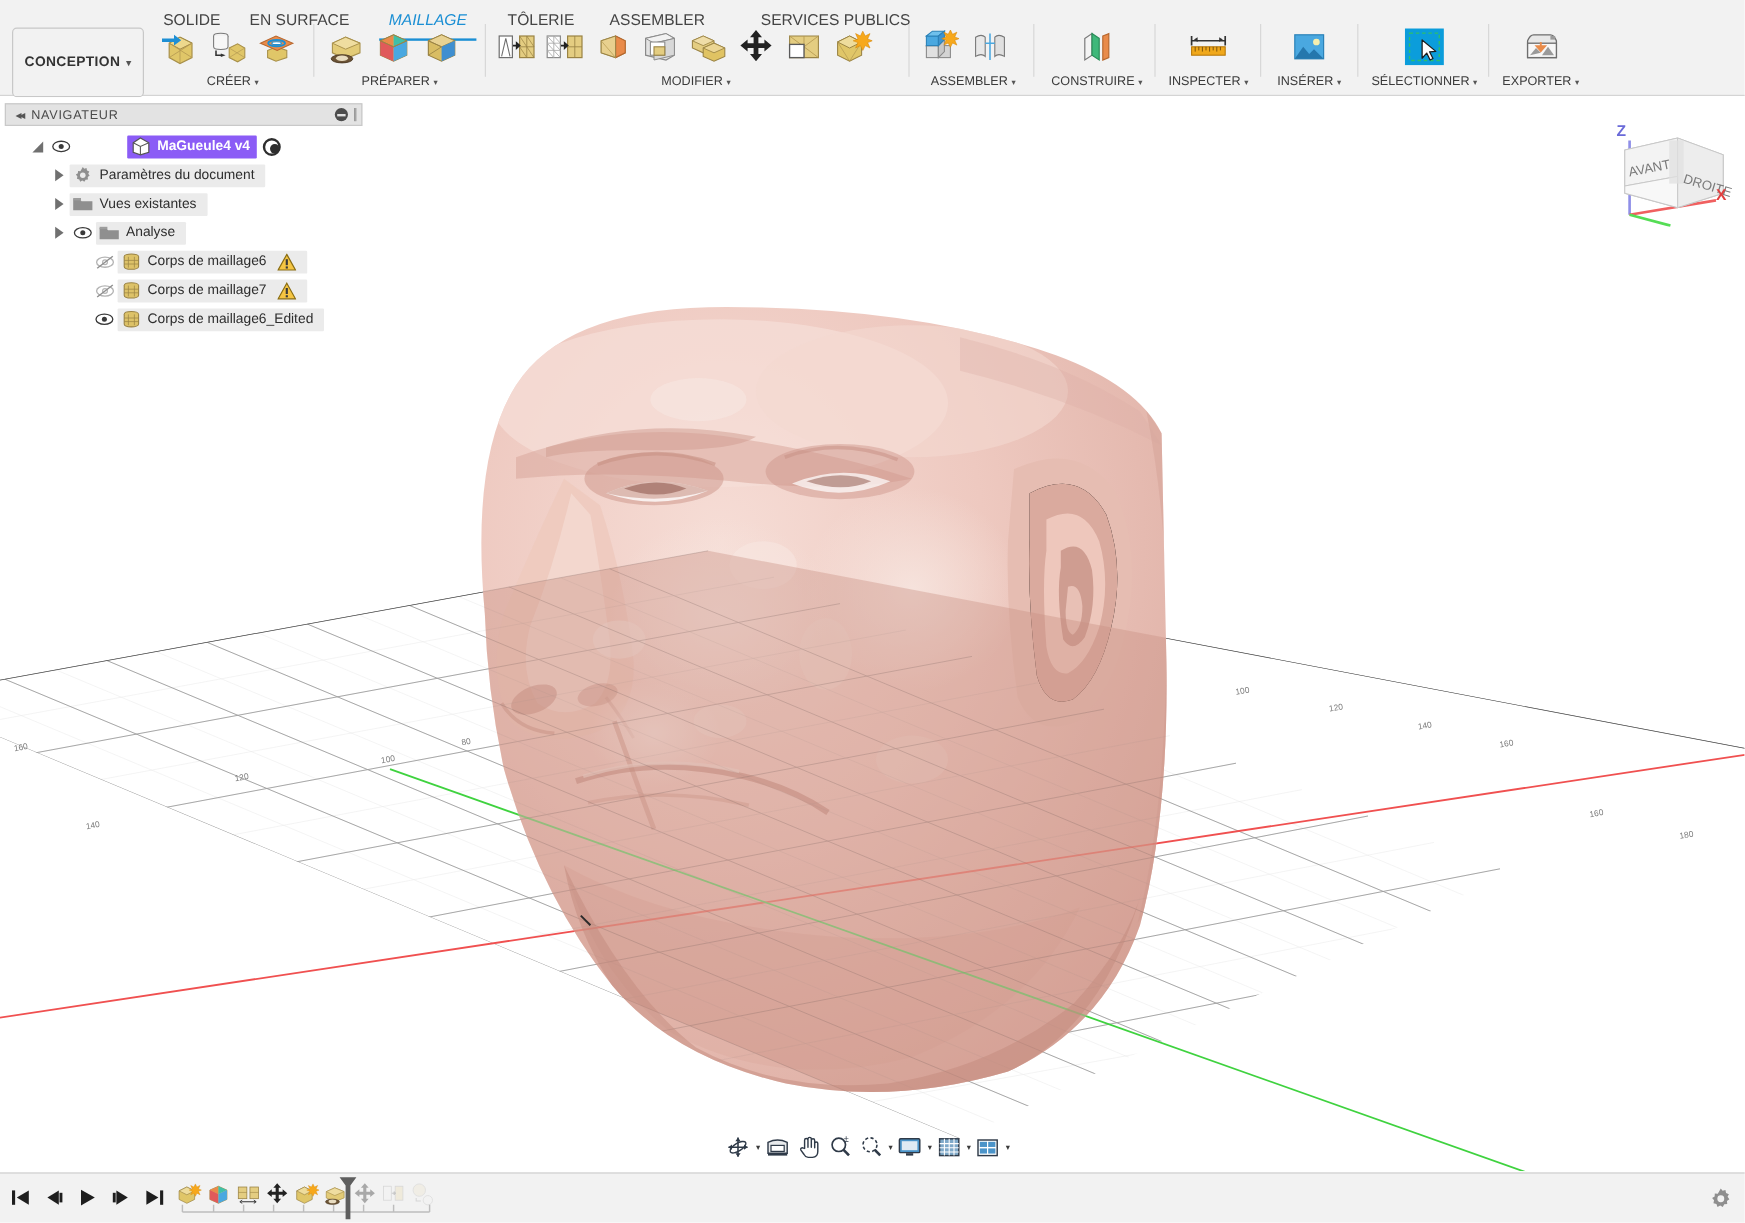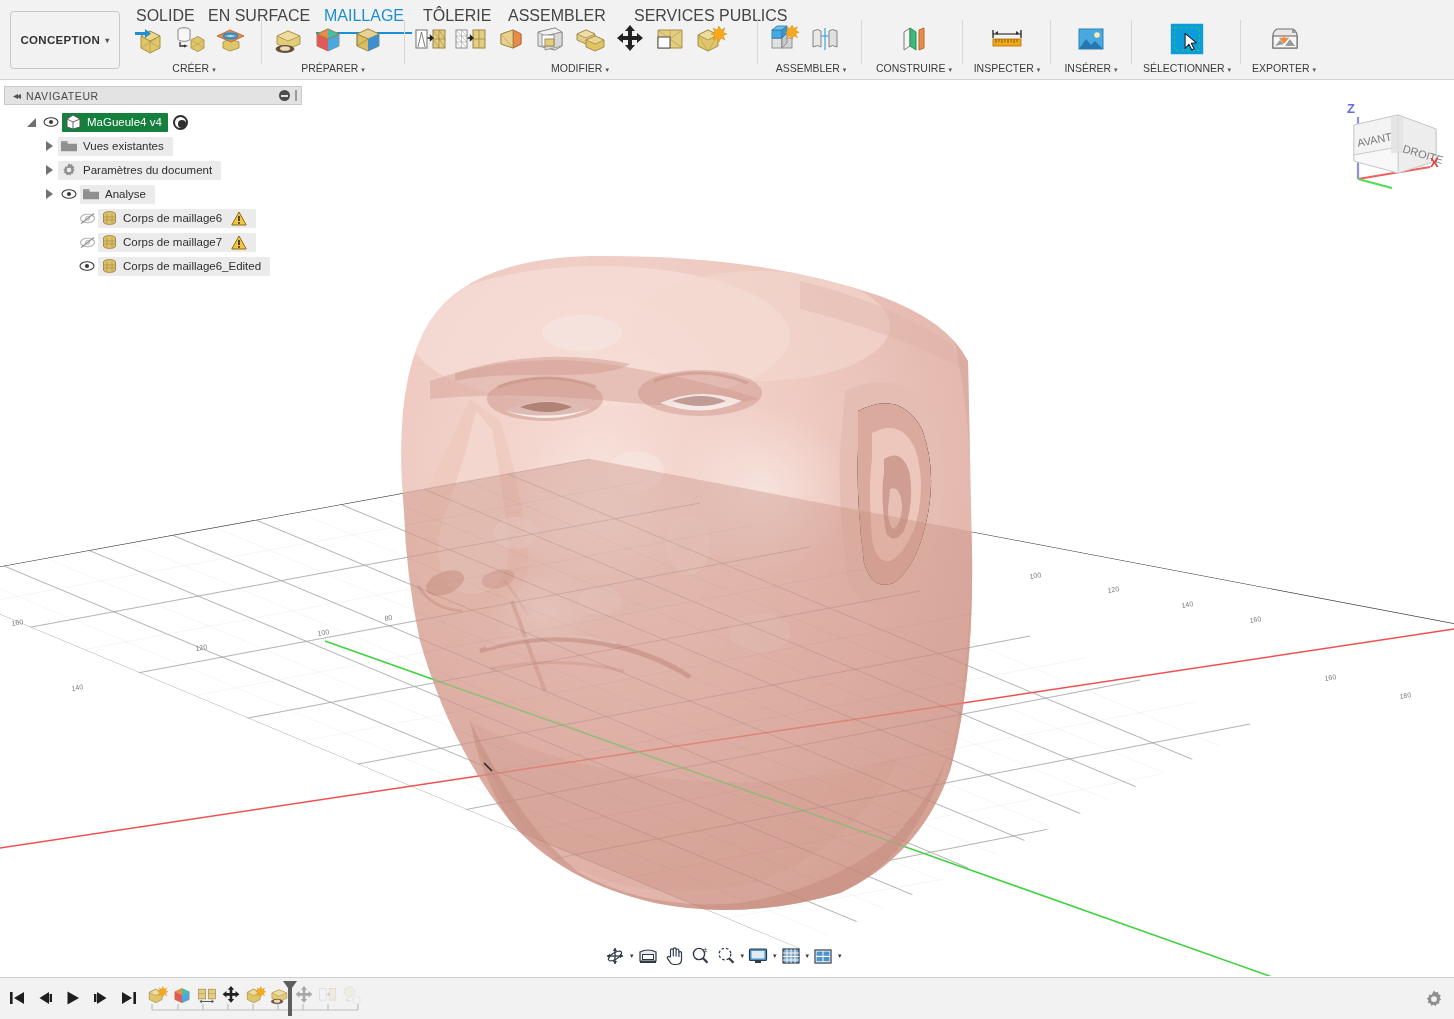--- a/index.html
+++ b/index.html
@@ -13,33 +13,33 @@
   }
   #app { position: relative; width: 1454px; height: 1019px; }
 
   
   #ribbon {
     position: absolute; left: 0; top: 0; width: 1454px; height: 80px;
     background: #f2f2f2;
     border-bottom: 1px solid #d4d4d4;
   }
   #workspace-btn {
-    position: absolute; left: 10px; top: 11px; width: 110px; height: 58px;
+    position: absolute; left: 10px; top: 23px; width: 110px; height: 58px;
     border: 1px solid #c8c8c8; border-radius: 4px;
     background: #f2f2f2;
     display: flex; align-items: center; justify-content: center;
     font-size: 11.5px; font-weight: bold; color: #333; letter-spacing: .3px;
     cursor: pointer;
   }
   #workspace-btn .caret { margin-left: 5px; font-size: 8px; color: #555; }
 
   .tabrow { position: absolute; left: 128px; top: 0; height: 22px; }
   .tab {
     position: absolute; top: 0; height: 21px;
-    font-size: 16px; color: #444;
+    font-size: 13px; color: #444;
     display: flex; align-items: center; justify-content: center;
     padding: 16px 8px; cursor: pointer; white-space: nowrap;
   }
   .tab.active { color: #1b8fd4; border-bottom: 2px solid #1b8fd4; }
 
   .group { position: absolute; top: 18px; height: 60px; }
   .group .icons { display: flex; align-items: flex-start; height: 42px; }
   .group .glabel {
     position: absolute; left: 0; right: 0; top: 44px;
     text-align: center; font-size: 10.5px; color: #3b3b3b; white-space: nowrap;
@@ -76,21 +76,21 @@
 
   #nav-tree { padding-top: 5px; font-size: 11.5px; color: #2d2d2d; }
   .trow {
     display: flex; align-items: center; height: 24px; cursor: pointer;
     position: relative;
   }
   .trow .pill {
     display: inline-flex; align-items: center; height: 19px;
     background: #ebebeb; padding-right: 9px; border-radius: 1px;
   }
-  .trow.root .pill { background: #15803d; color: #fff; font-weight: normal; padding-right: 6px;}
+  .trow.root .pill { background: #8b5cf6; color: #fff; font-weight: bold; padding-right: 6px; margin-left: 44px;}
   .tw { width: 18px; height: 22px; display:flex; align-items:center; justify-content:center; cursor:pointer;}
   .arrow-closed {
     width: 0; height: 0; border-left: 7px solid #707070;
     border-top: 5px solid transparent; border-bottom: 5px solid transparent;
   }
   .arrow-open {
     width: 0; height: 0; border-bottom: 9px solid #707070;
     border-left: 9px solid transparent;
   }
   .eye { width: 22px; height: 22px; display:flex; align-items:center; justify-content:center; cursor:pointer;}
@@ -160,21 +160,21 @@
 <div id="ribbon">
 
   <div id="workspace-btn">
     <span>CONCEPTION</span>
     <span class="caret">▾</span>
   </div>
 
   <div class="tabrow">
     <div class="tab" style="left:0px;">SOLIDE</div>
     <div class="tab" style="left:72px;">EN SURFACE</div>
-    <div class="tab active" style="left:188px;">MAILLAGE</div>
+    <div class="tab active" style="left:188px;font-style:italic;">MAILLAGE</div>
     <div class="tab" style="left:287px;">TÔLERIE</div>
     <div class="tab" style="left:372px;">ASSEMBLER</div>
     <div class="tab" style="left:498px;">SERVICES PUBLICS</div>
   </div>
 
   <div class="group" style="left:130px; width:128px;">
     <div class="icons">
       <div class="ico">
         <svg width="34" height="34" viewBox="0 0 34 34">
           <polygon points="8,14 17,9 27,14 27,26 17,31 8,26" fill="#e0c668" stroke="#a8904a" stroke-width="1"></polygon>
@@ -768,41 +768,41 @@
       </span>
       <span class="radio-dot"></span>
     </div>
 
     <div class="trow">
       <span class="tw" style="margin-left:36px;">
             <i class="arrow-closed"></i>
           </span>
       <span class="pill">
         <span class="nicon">
+          <svg width="16" height="16" viewBox="0 0 16 16">
+                <path d="M8 1.2 l1.2 1.5 1.9 -.6 .4 2 1.9 .8 -.9 1.8 1.2 1.6 -1.6 1.2 .2 2 -2 .2 -1 1.8 -1.7 -1 -1.8 .9 -.7 -1.9 -2 -.5 .4 -2 -1.3 -1.5 1.7 -1.1 .1 -2 2 .3 z" fill="#8f8f8f"></path>
+                <circle cx="8" cy="8" r="2.3" fill="#ebebeb"></circle>
+              </svg>
+        </span>
+        <span class="tlabel">Paramètres du document</span>
+      </span>
+    </div>
+
+    <div class="trow">
+      <span class="tw" style="margin-left:36px;">
+            <i class="arrow-closed"></i>
+          </span>
+      <span class="pill">
+        <span class="nicon">
           <svg width="18" height="14" viewBox="0 0 18 14">
                 <path d="M1 3 h5.5 l1.5 1.8 h9 v7.5 h-16 z" fill="#8f8f8f"></path>
                 <rect x="1" y="2" width="6.5" height="2" fill="#9d9d9d"></rect>
               </svg>
         </span>
         <span class="tlabel">Vues existantes</span>
-      </span>
-    </div>
-
-    <div class="trow">
-      <span class="tw" style="margin-left:36px;">
-            <i class="arrow-closed"></i>
-          </span>
-      <span class="pill">
-        <span class="nicon">
-          <svg width="16" height="16" viewBox="0 0 16 16">
-                <path d="M8 1.2 l1.2 1.5 1.9 -.6 .4 2 1.9 .8 -.9 1.8 1.2 1.6 -1.6 1.2 .2 2 -2 .2 -1 1.8 -1.7 -1 -1.8 .9 -.7 -1.9 -2 -.5 .4 -2 -1.3 -1.5 1.7 -1.1 .1 -2 2 .3 z" fill="#8f8f8f"></path>
-                <circle cx="8" cy="8" r="2.3" fill="#ebebeb"></circle>
-              </svg>
-        </span>
-        <span class="tlabel">Paramètres du document</span>
       </span>
     </div>
 
 
     <div class="trow">
       <span class="tw" style="margin-left:36px;">
             <i class="arrow-closed"></i>
           </span>
       <span class="eye">
         <svg width="16" height="12" viewBox="0 0 16 12">

